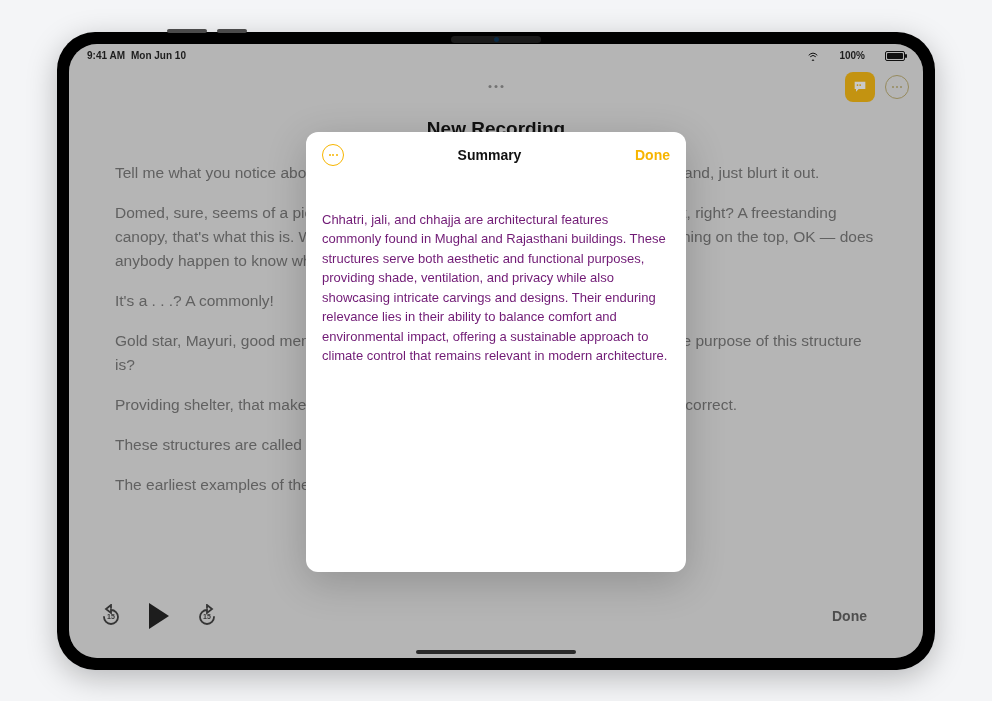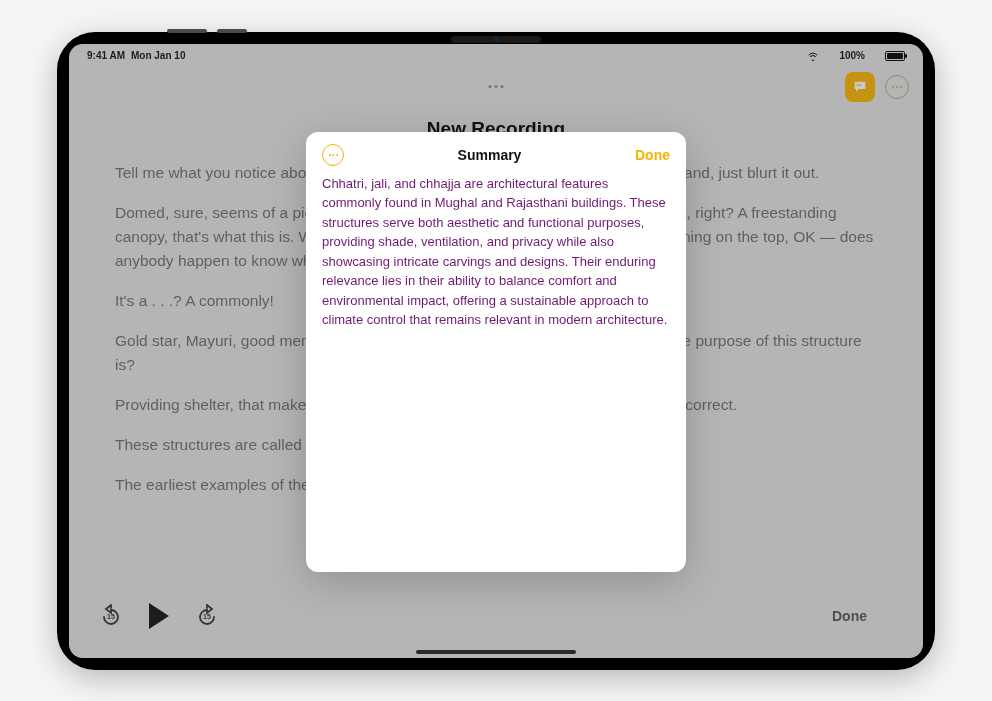--- a/index.html
+++ b/index.html
@@ -33,21 +33,21 @@
     position: absolute;
     top: 4px; left: 50%; transform: translateX(-50%);
     width: 90px; height: 7px; background: #1a1a1a; border-radius: 4px;
     display:flex; align-items:center; justify-content:center;
   }
   .camera-dot { width:5px; height:5px; border-radius:50%; background:#0a2a45; }
   .screen {
     width: 100%;
     height: 100%;
     background: #e3e3e3;
-    border-radius: 14px;
+    border-radius: 28px;
     position: relative;
     overflow: hidden;
   }
   
   .status-bar {
     position: absolute; top: 0; left: 0; right: 0; height: 22px;
     display: flex; align-items: center; justify-content: space-between;
     padding: 2px 18px 0 18px;
     font-size: 10px; font-weight: 600; color: #111;
     z-index: 2;
@@ -123,20 +123,21 @@
     width:160px; height:4px; background:#222; border-radius:3px; z-index:2;
   }
   
   .modal {
     position:absolute; z-index:10; background:#fff; border-radius:12px;
     left:50%; transform:translateX(-50%);
     top:88px; width:380px; height:440px;
     box-shadow:0 10px 40px rgba(0,0,0,0.2);
     display:flex; flex-direction:column;
     padding:12px 16px;
+    gap:36px;
   }
   .modal-header {
     display:flex; align-items:center; justify-content:space-between;
     margin-bottom:8px;
   }
   .modal-more {
     width:22px; height:22px; border:1.5px solid #f7b500; border-radius:50%;
     display:flex; align-items:center; justify-content:center; gap:1.5px;
   }
   .modal-more .d { width:2px; height:2px; background:#f7b500; border-radius:50%;}
@@ -154,21 +155,21 @@
   <div class="ipad-button top2"></div>
   <div class="camera-notch">
       <div class="camera-dot"></div>
     </div>
 
   <div class="screen">
 
     <div class="status-bar">
       <div class="status-left">
         <span>9:41 AM</span>
-        <span>Mon Jan 10</span>
+        <span>Mon Jun 10</span>
       </div>
       <div class="status-right">
         <span class="wifi">
           <svg viewBox="0 0 24 20">
               <path d="M12 18 a2 2 0 1 0 0.001 0 M4 8 q8 -8 16 0 M7 11 q5 -5 10 0" fill="none" stroke="#000" stroke-width="2" stroke-linecap="round"></path>
             </svg>
         </span>
         <span>100%</span>
         <span class="battery">
             <span class="battery-fill"></span>

